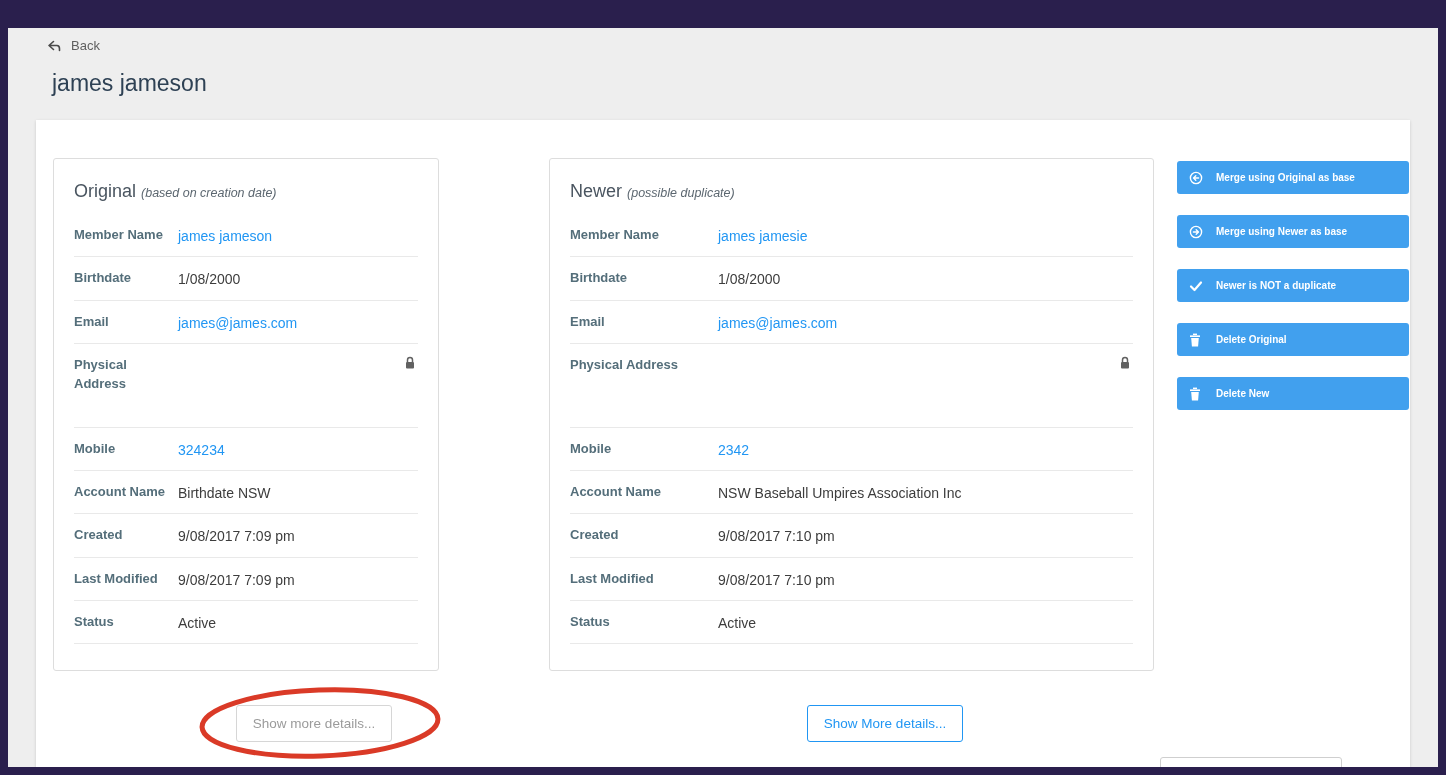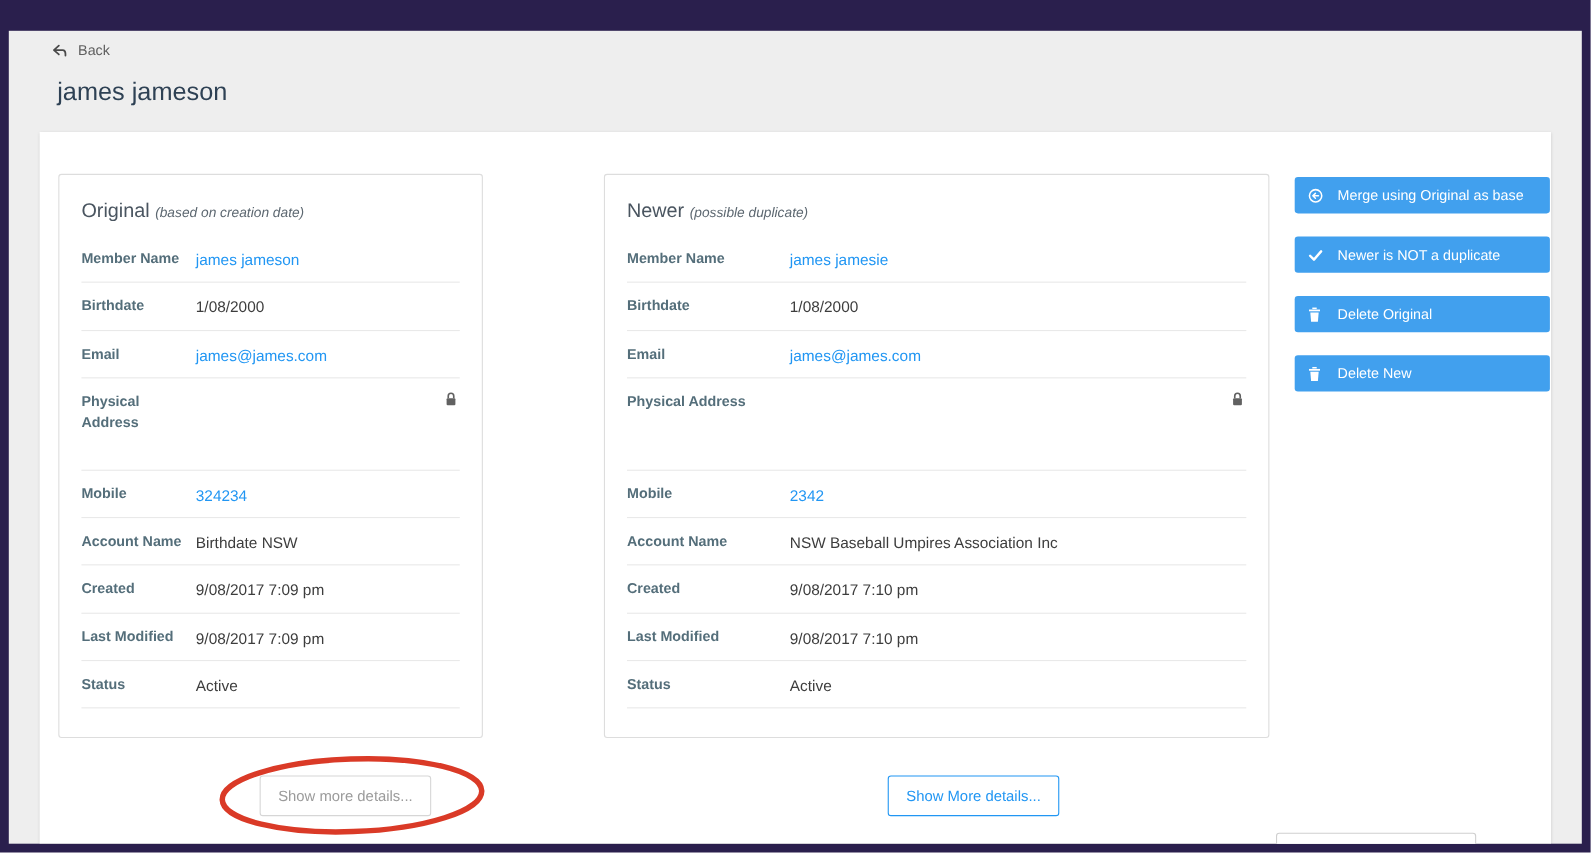--- a/index.html
+++ b/index.html
@@ -32,22 +32,22 @@
             color:var(--label-slate,#546e7a); }
   .card--newer .flabel { flex-basis:148px; }
   .fvalue { font-size:14px; color:#3d3d3d; line-height:1.45; padding-top:1px; }
   .fvalue.link { color:var(--accent-blue,#2196f3); cursor:pointer; }
   .row--address { min-height:84px; }
   .lock { position:absolute; right:2px; top:12px; line-height:0; }
 
   .actions { position:absolute; left:1141px; top:41px; width:232px; display:flex; flex-direction:column; gap:21px; }
   .action { display:flex; align-items:center; gap:13px; min-height:33px;
             background:var(--button-blue,#41a0ee); color:#ffffff; border:none; border-radius:3px;
-            padding:8px 12px 8px 12px; font-family:inherit; font-size:13px; line-height:17px;
-            text-align:left; cursor:pointer; }
+            padding:8px 12px 8px 12px; font-family:inherit; font-size:10px; line-height:17px;
+            text-align:left; cursor:pointer;font-weight:bold; }
   .aicon { flex:0 0 14px; display:flex; line-height:0; }
   .alabel { flex:1; }
 
   .show-more { position:absolute; top:585px; width:156px; height:37px; background:#ffffff;
                border-radius:3px; font-family:inherit; font-size:13.5px; cursor:pointer; }
   .show-more--gray { left:200px; border:1px solid #d6d6d6; color:#9b9b9b; }
   .show-more--blue { left:771px; border:1px solid var(--accent-blue,#2196f3); color:var(--accent-blue,#2196f3); }
 
   .annotation { position:absolute; left:152px; top:556px; pointer-events:none; }
   .annotation ellipse { stroke:var(--annotation-red,#da3a27); fill:none; stroke-width:5; stroke-linecap:round; }
@@ -180,20 +180,29 @@
             <svg width="14" height="14" viewBox="0 0 14 14">
                 <circle cx="7" cy="7" r="5.6" fill="none" stroke="#fff" stroke-width="1.4"></circle>
                 <path d="M9.6 7 H4.8 M6.8 4.8 L4.5 7 L6.8 9.2" fill="none" stroke="#fff" stroke-width="1.4" stroke-linecap="round" stroke-linejoin="round"></path>
               </svg>
           </span>
           <span class="alabel">Merge using Original as base</span>
         </button>
         <button class="action">
           <span class="aicon">
             <svg width="14" height="14" viewBox="0 0 14 14">
+                <circle cx="7" cy="7" r="5.6" fill="none" stroke="#fff" stroke-width="1.4"></circle>
+                <path d="M4.4 7 H9.2 M7.2 4.8 L9.5 7 L7.2 9.2" fill="none" stroke="#fff" stroke-width="1.4" stroke-linecap="round" stroke-linejoin="round"></path>
+              </svg>
+          </span>
+          <span class="alabel">Merge using Newer as base</span>
+        </button>
+        <button class="action">
+          <span class="aicon">
+            <svg width="14" height="14" viewBox="0 0 14 14">
                 <path d="M2 7.5 L5.5 11 L12 3.5" fill="none" stroke="#fff" stroke-width="2.2" stroke-linecap="round" stroke-linejoin="round"></path>
               </svg>
           </span>
           <span class="alabel">Newer is NOT a duplicate</span>
         </button>
         <button class="action">
           <span class="aicon">
             <svg width="12" height="14" viewBox="0 0 12 14">
                 <rect x="4" y="0.6" width="4" height="1.4" fill="#fff"></rect>
                 <rect x="1" y="2.4" width="10" height="1.6" fill="#fff"></rect>

